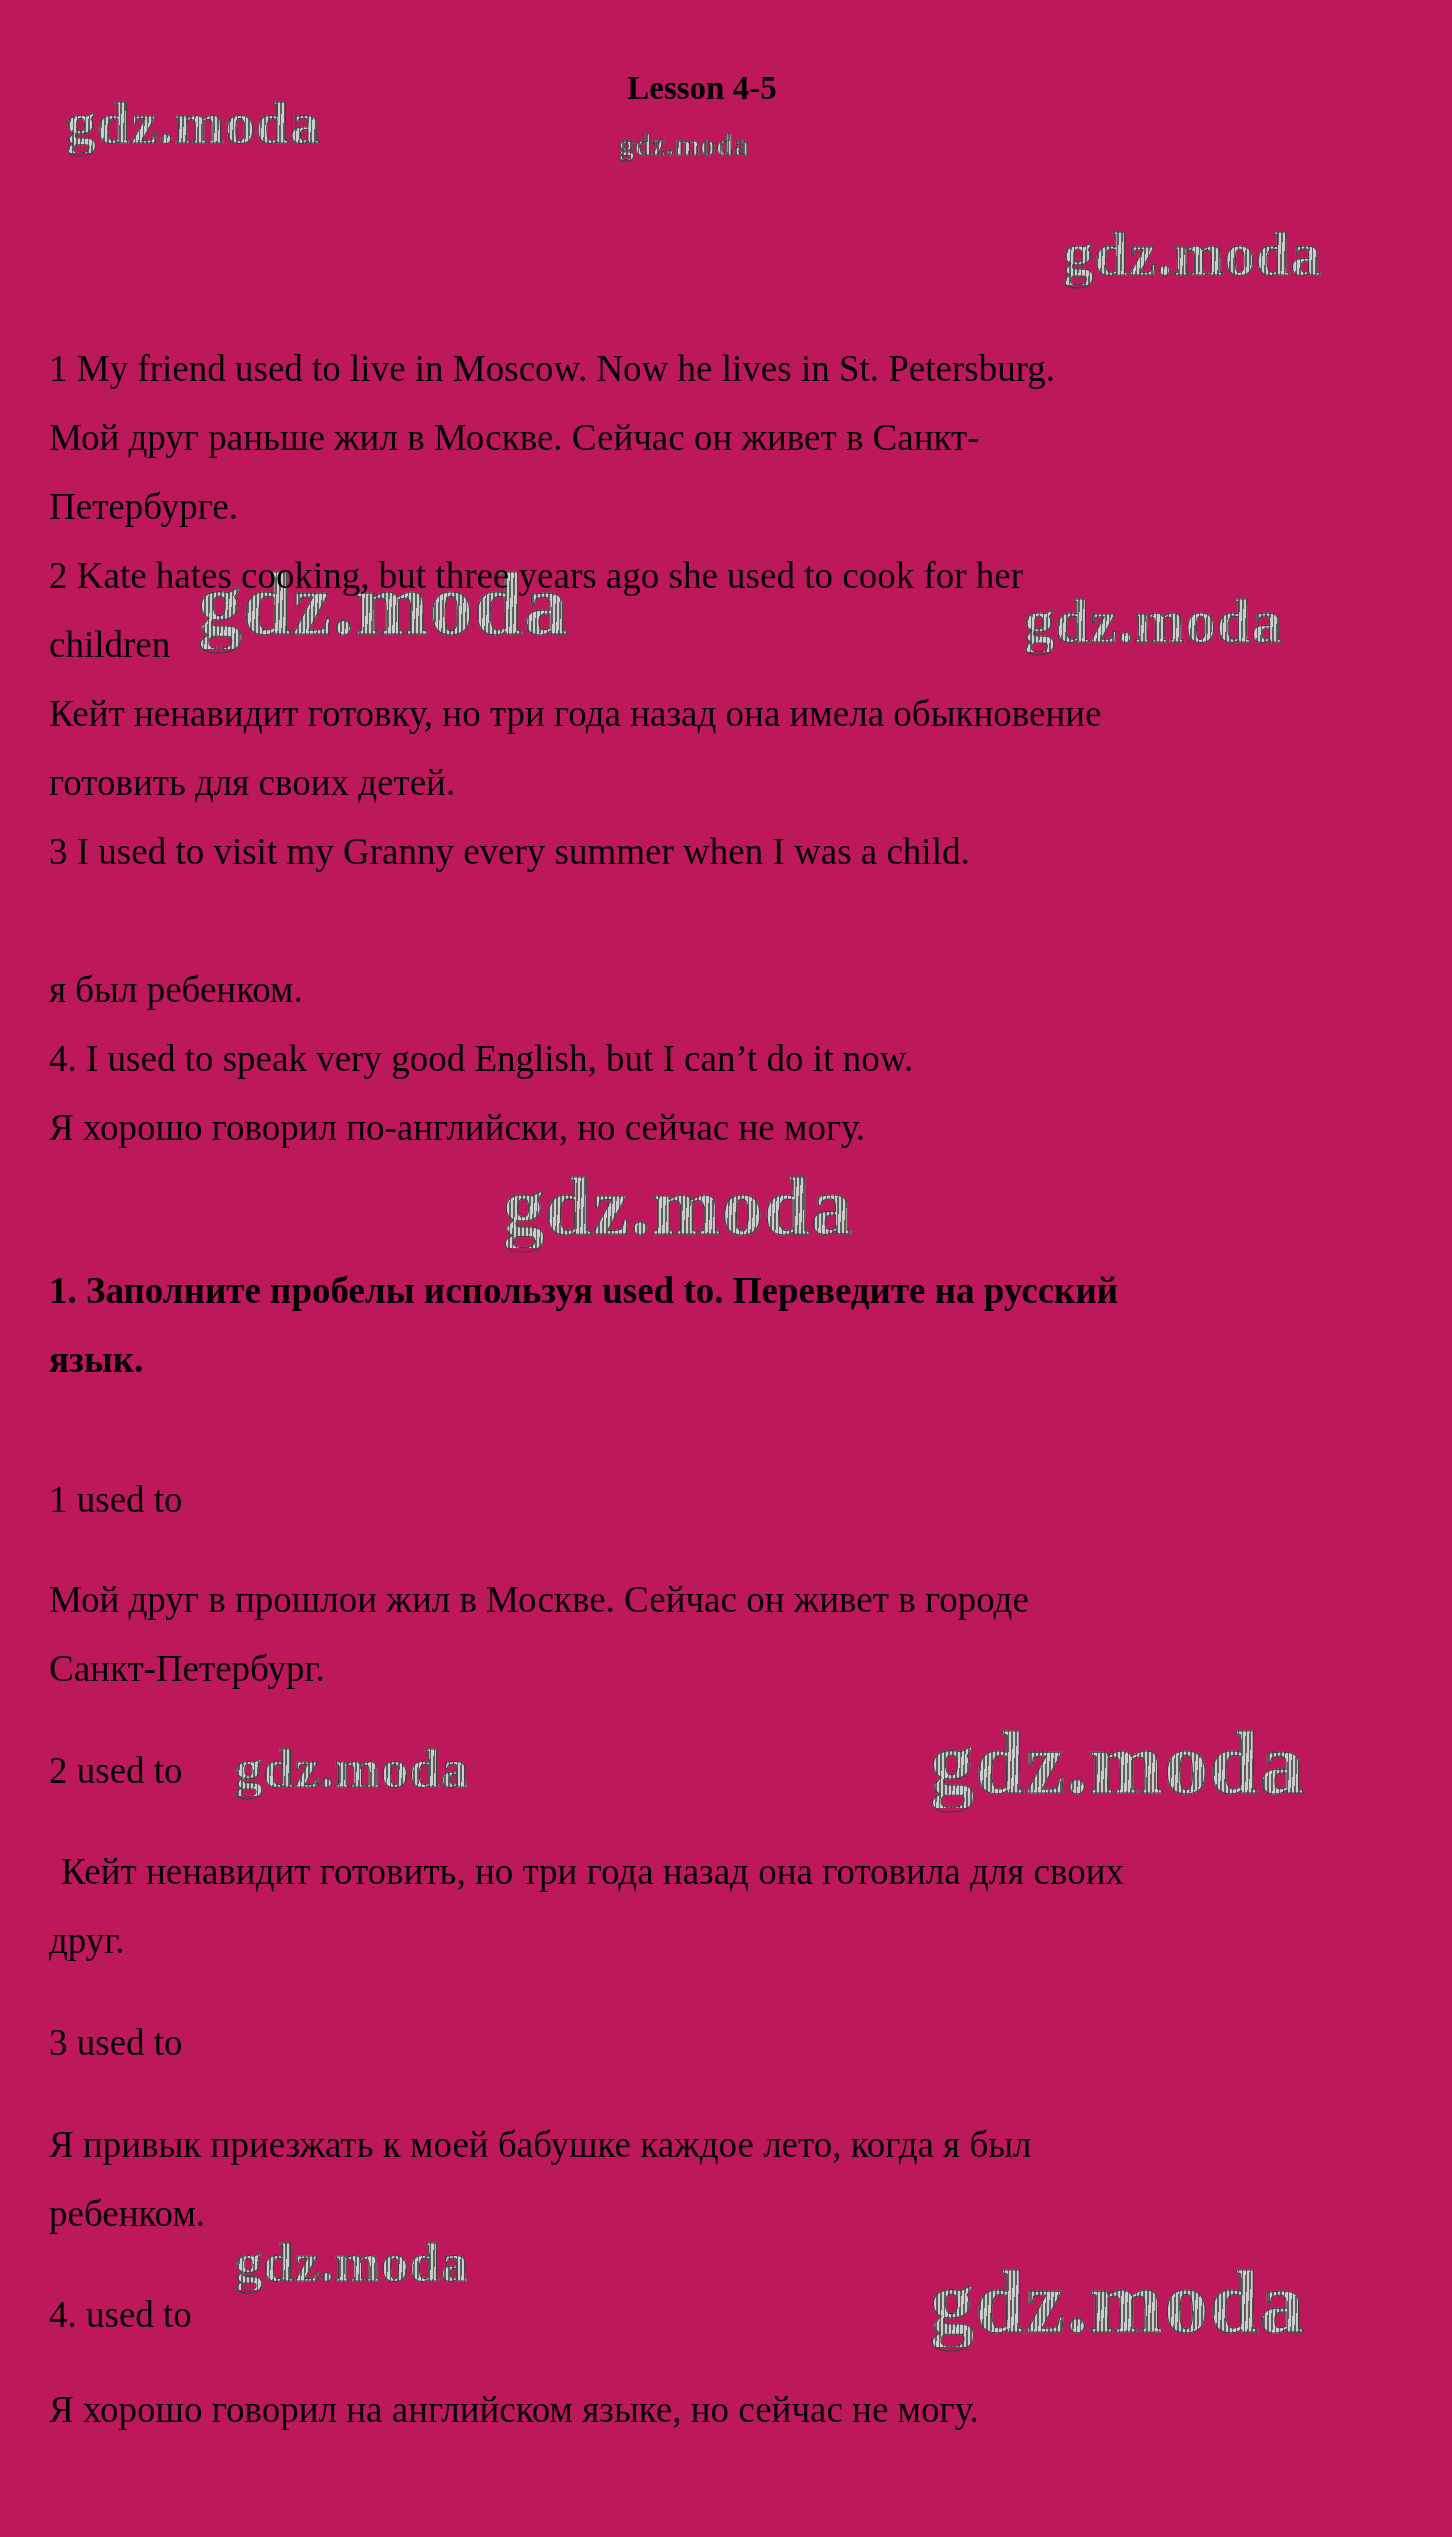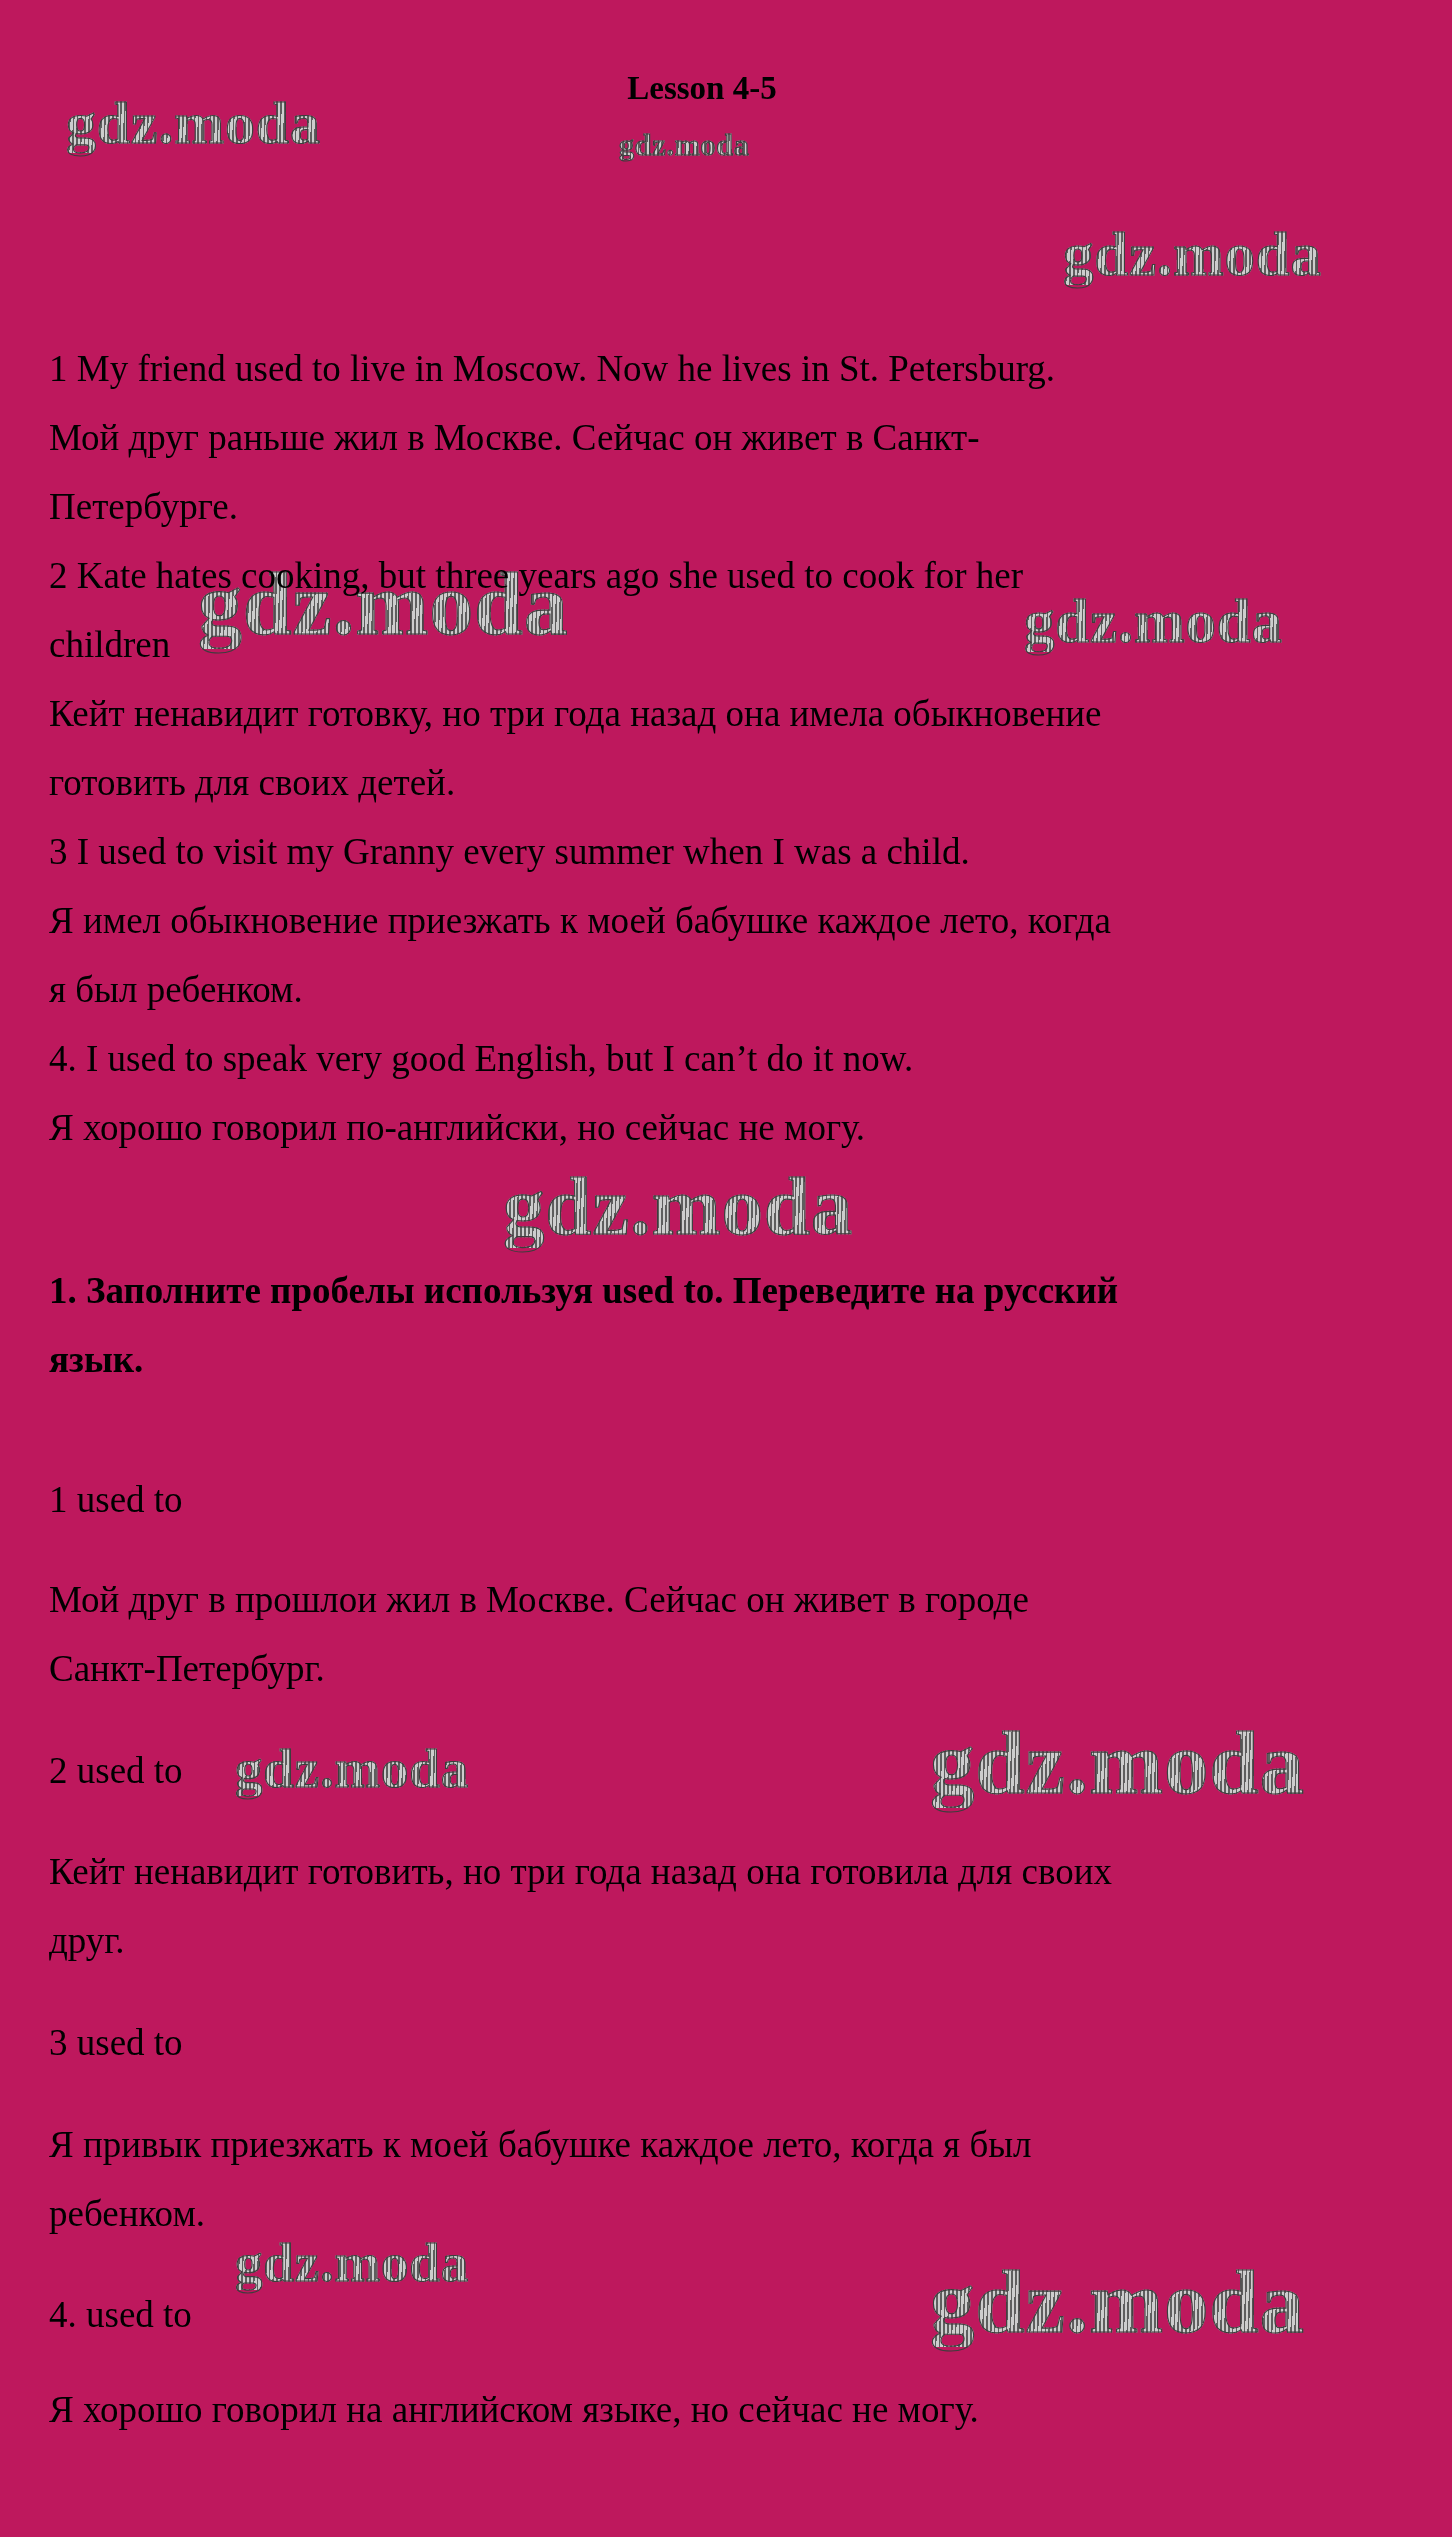--- a/index.html
+++ b/index.html
@@ -69,32 +69,31 @@
   <div class="title">Lesson 4-5</div>
 
   <div class="line" style="top:348px;">1 My friend used to live in Moscow. Now he lives in St. Petersburg.</div>
   <div class="line" style="top:417px;">Мой друг раньше жил в Москве. Сейчас он живет в Санкт-</div>
   <div class="line" style="top:486px;">Петербурге.</div>
   <div class="line" style="top:555px;">2 Kate hates cooking, but three years ago she used to cook for her</div>
   <div class="line" style="top:624px;">children</div>
   <div class="line" style="top:762px;">готовить для своих детей.</div>
   <div class="line" style="top:693px;">Кейт ненавидит готовку, но три года назад она имела обыкновение</div>
   <div class="line" style="top:831px;">3 I used to visit my Granny every summer when I was a child.</div>
-  <div class="line" style="top:900px;">Я имел обыкновение приезжать к моей бабушке каждое лето, когда</div>
   <div class="line" style="top:969px;">я был ребенком.</div>
   <div class="line" style="top:1038px;">4. I used to speak very good English, but I can’t do it now.</div>
   <div class="line" style="top:1107px;">Я хорошо говорил по-английски, но сейчас не могу.</div>
 
   <div class="line bold" style="top:1270px;">1. Заполните пробелы используя used to. Переведите на русский</div>
   <div class="line bold" style="top:1339px;">язык.</div>
   <div class="line" style="top:1479px;">1 used to</div>
   <div class="line" style="top:1579px;">Мой друг в прошлои жил в Москве. Сейчас он живет в городе</div>
   <div class="line" style="top:1648px;">Санкт-Петербург.</div>
   <div class="line" style="top:1750px;">2 used to</div>
-  <div class="line" style="top:1851px;">Кейт ненавидит готовить, но три года назад она готовила для своих</div>
+  <div class="line" style="top:1851px;margin-left:12px;">Кейт ненавидит готовить, но три года назад она готовила для своих</div>
   <div class="line" style="top:1920px;">друг.</div>
   <div class="line" style="top:2022px;">3 used to</div>
   <div class="line" style="top:2124px;">Я привык приезжать к моей бабушке каждое лето, когда я был</div>
   <div class="line" style="top:2193px;">ребенком.</div>
   <div class="line" style="top:2294px;">4. used to</div>
   <div class="line" style="top:2389px;">Я хорошо говорил на английском языке, но сейчас не могу.</div>
 
 </div>
 
 

